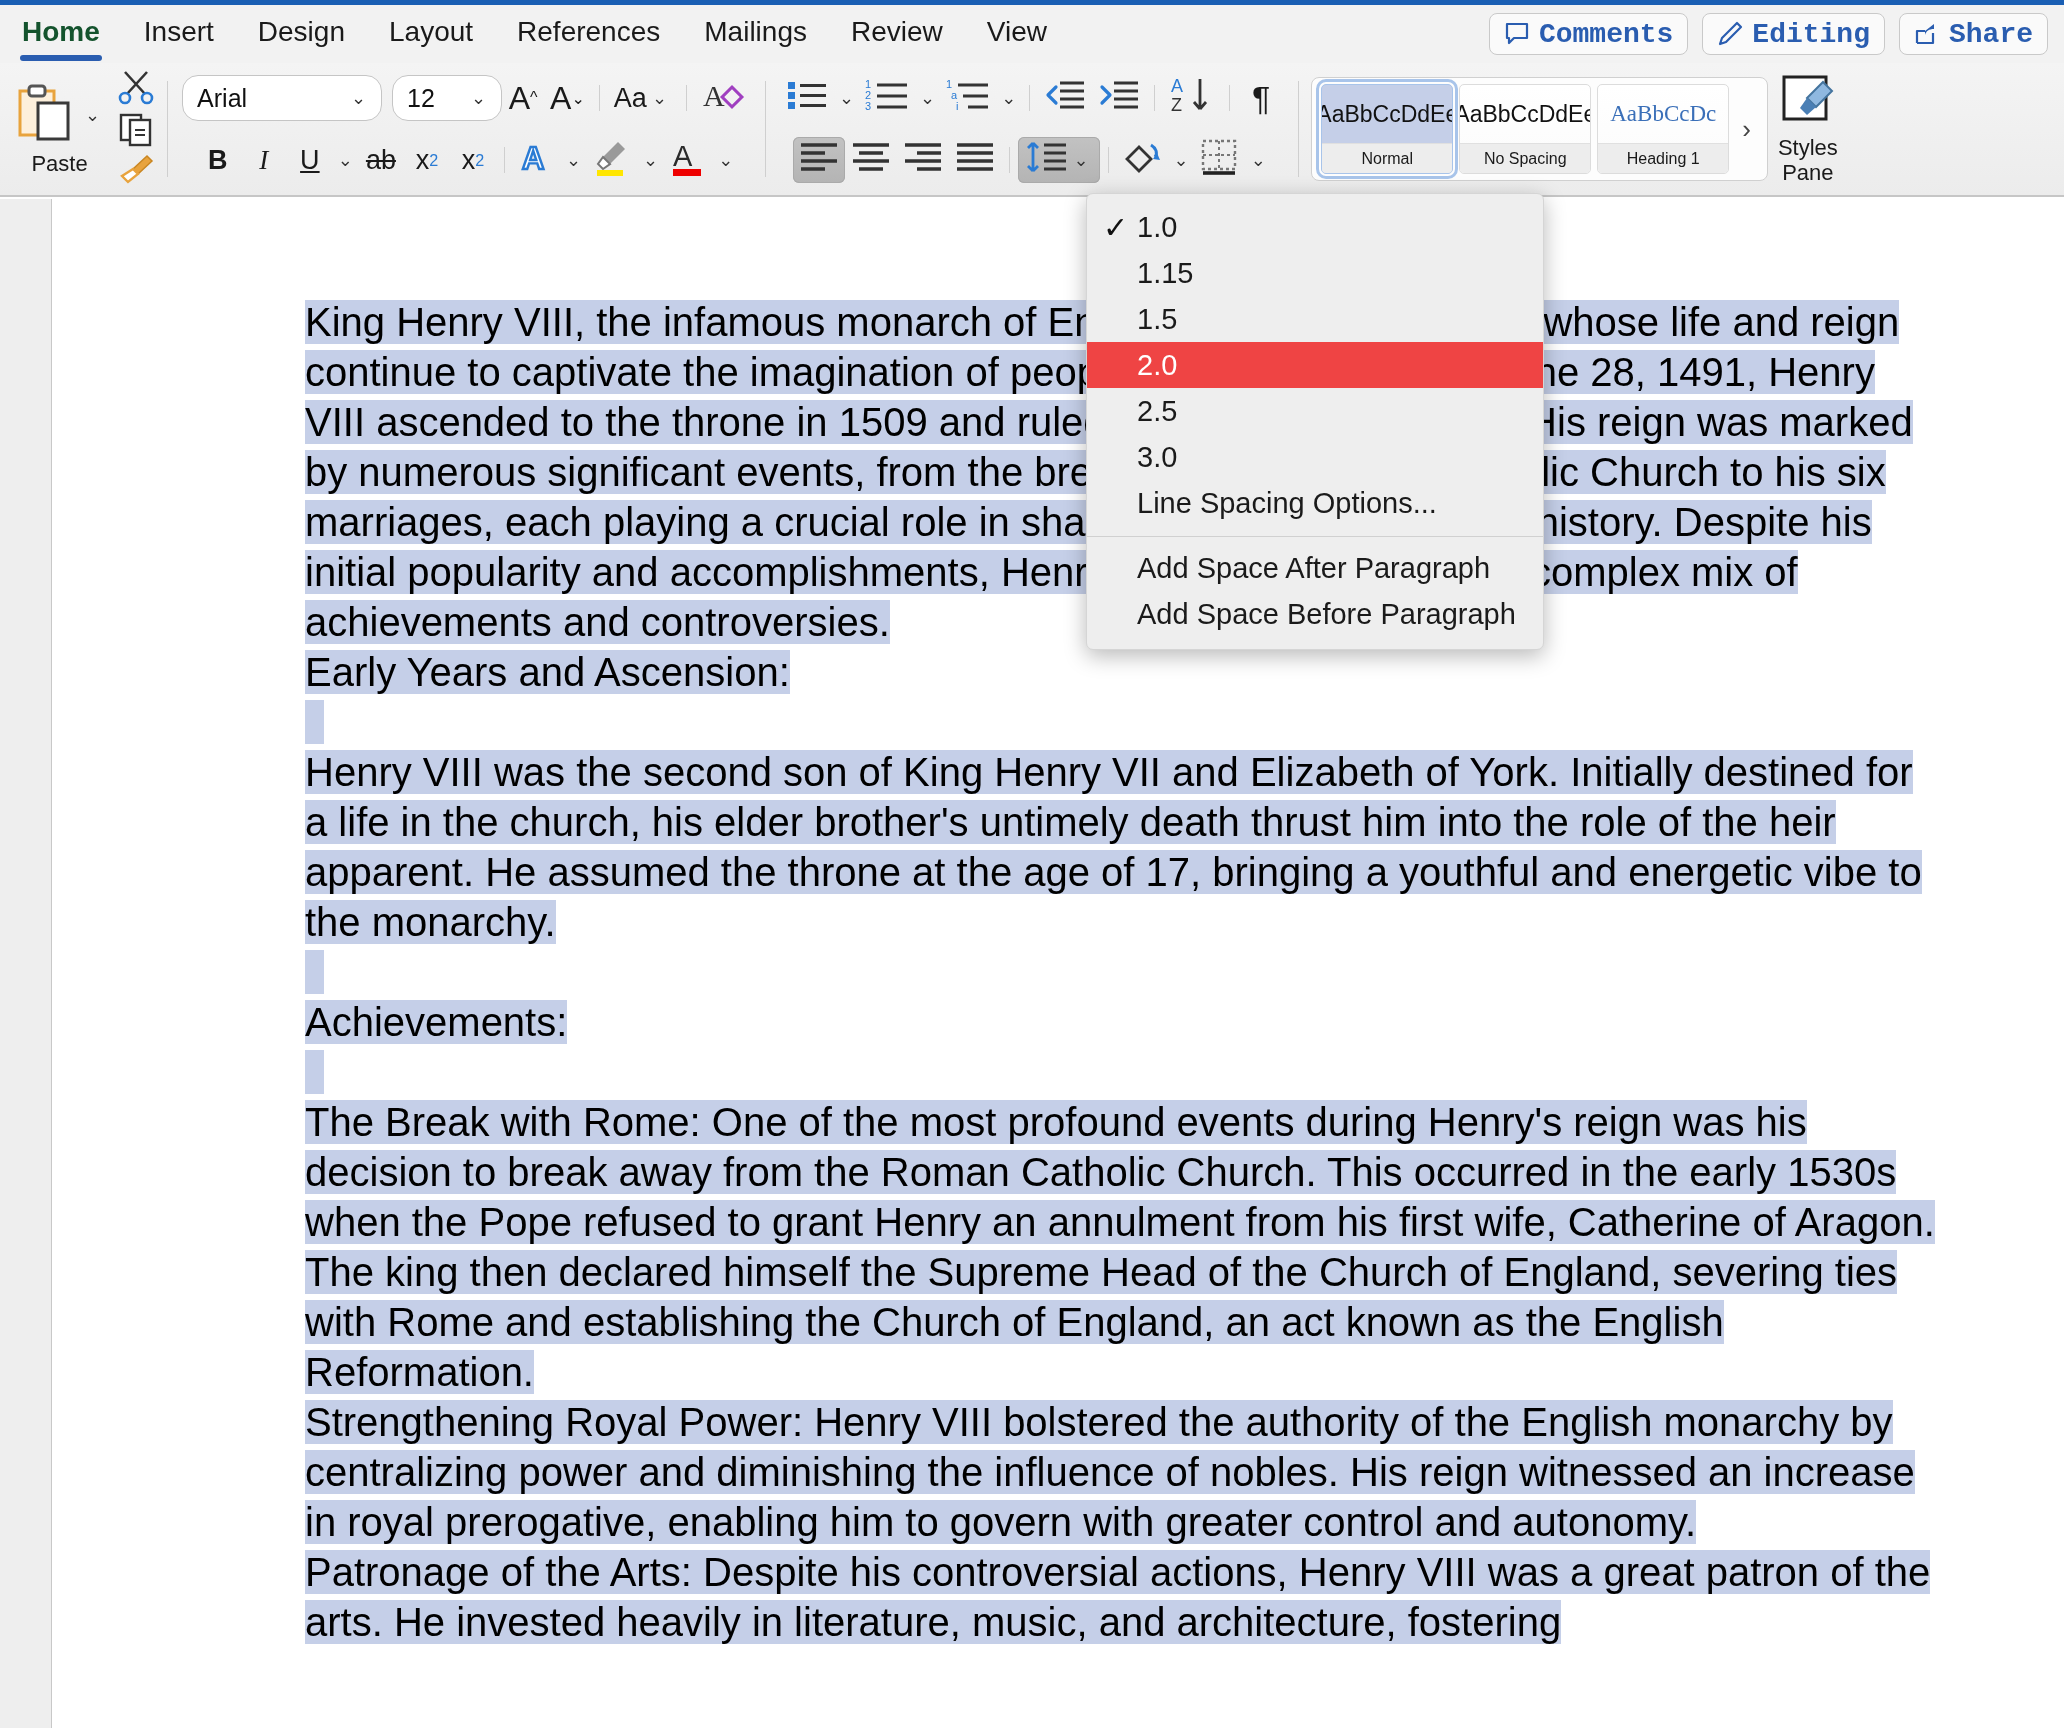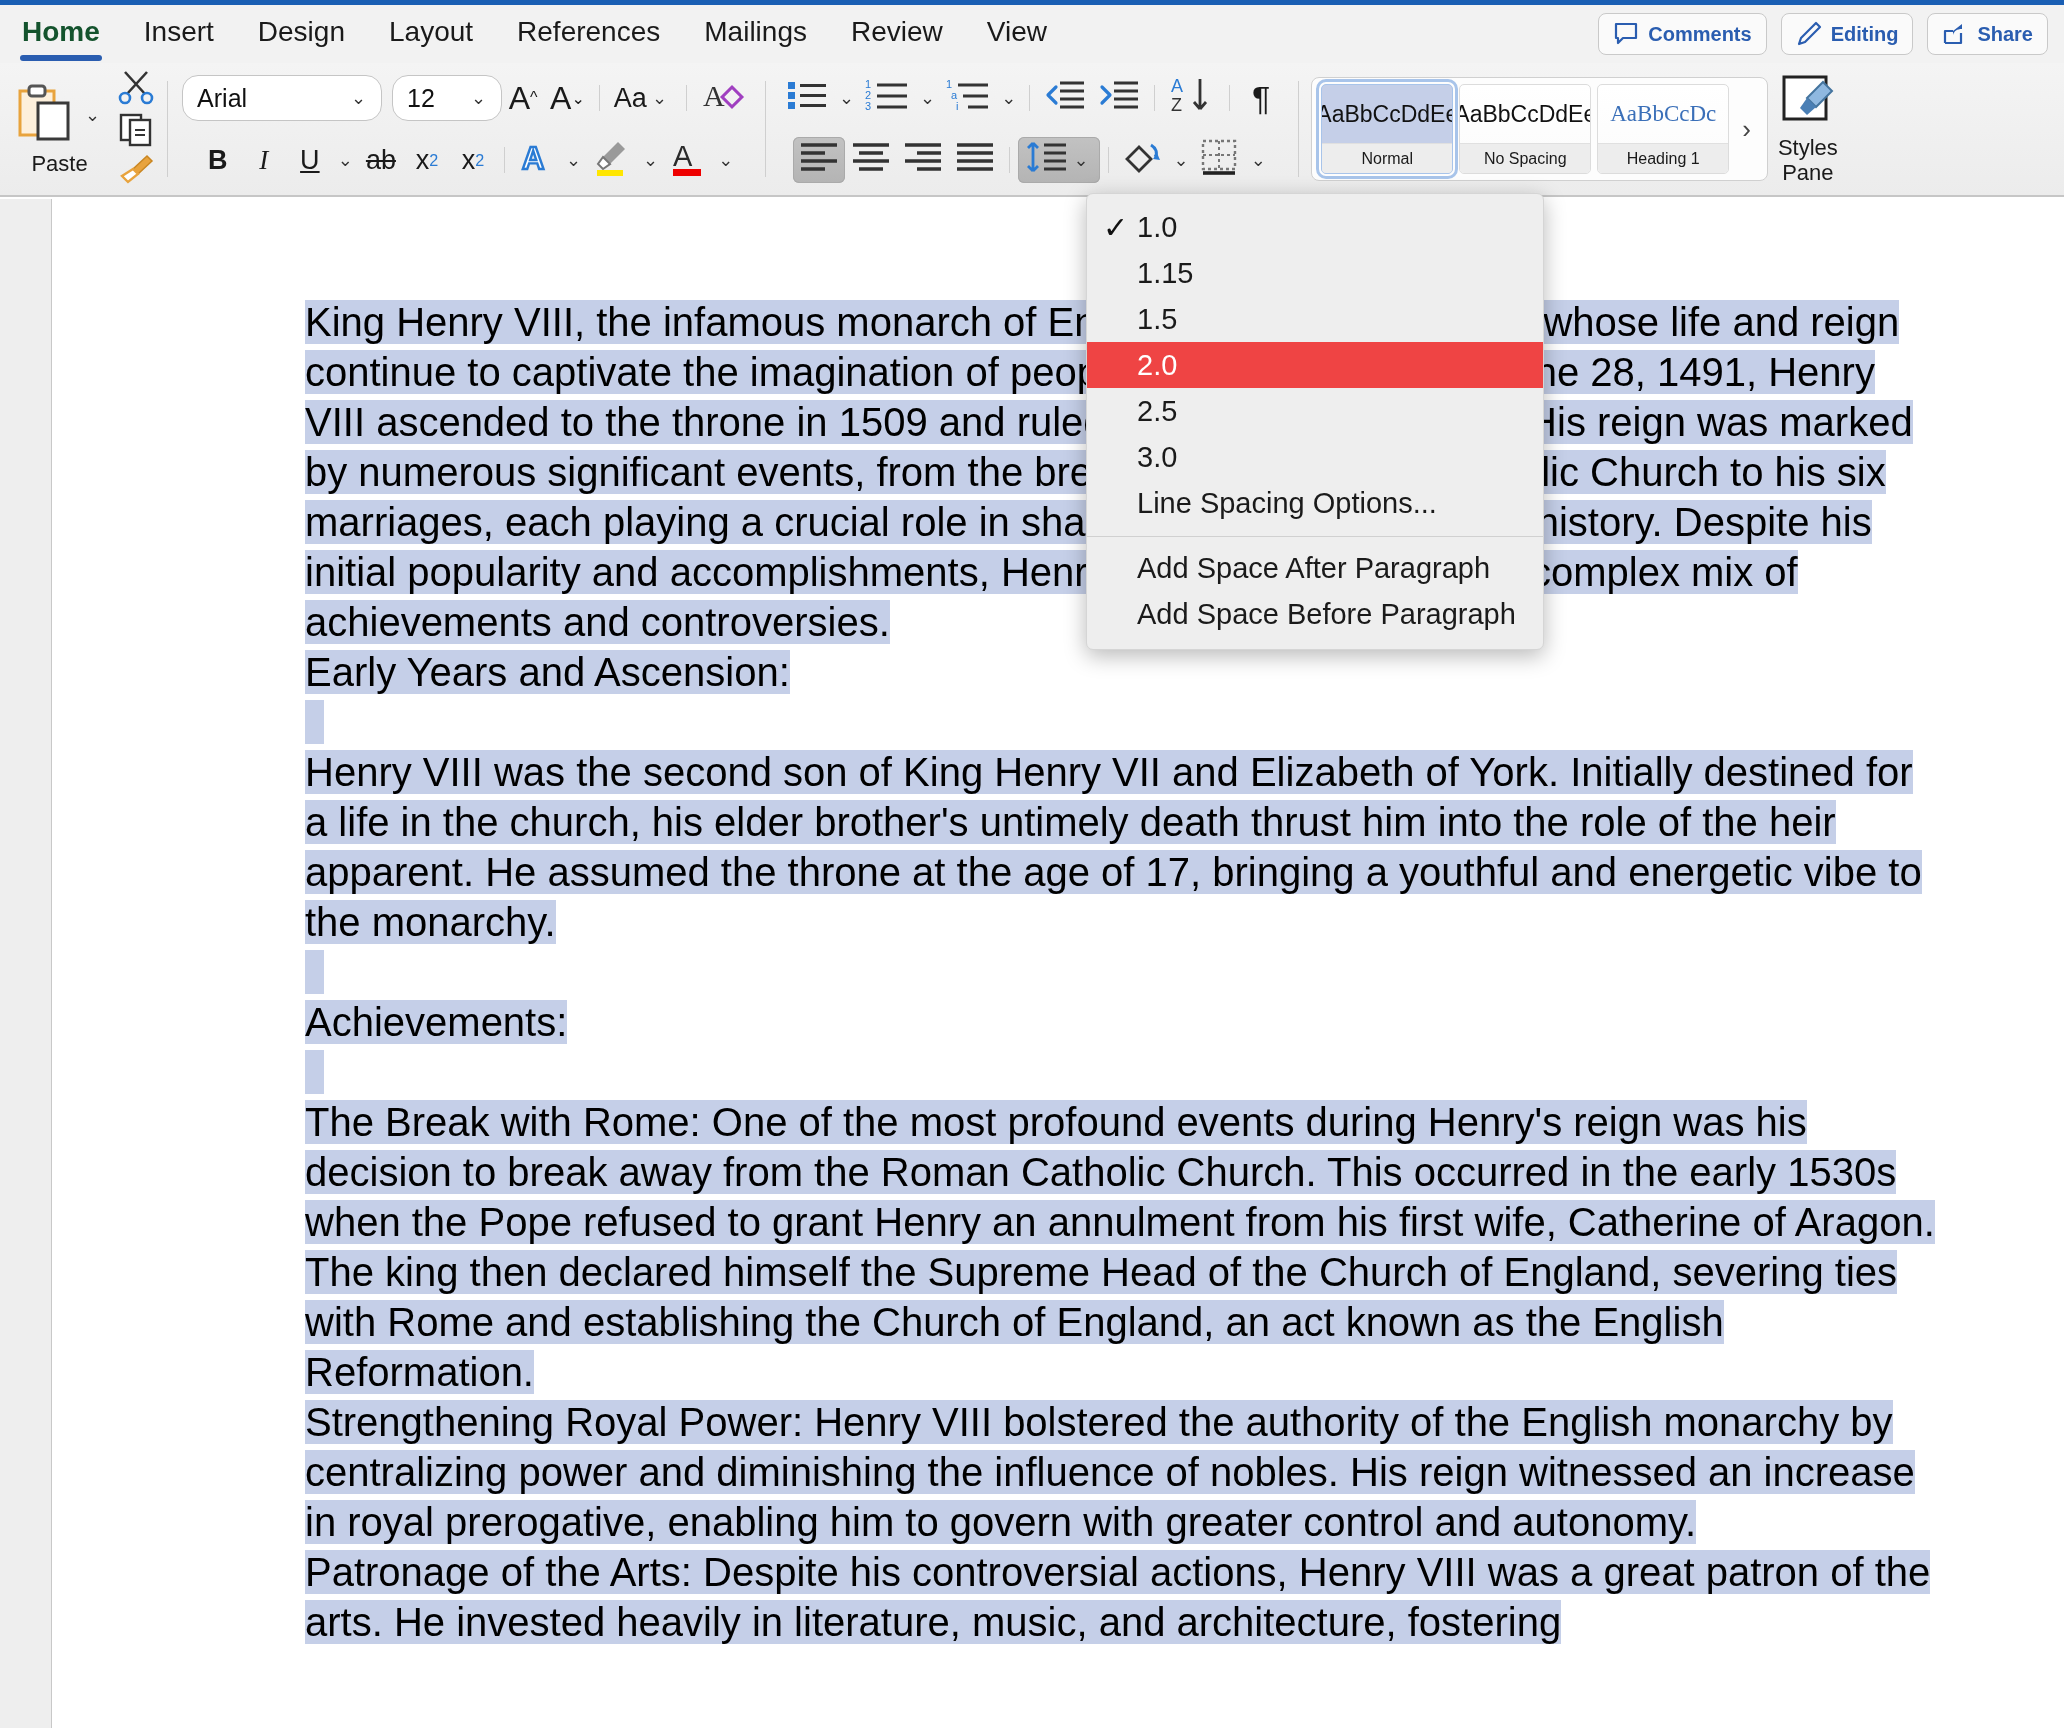--- a/index.html
+++ b/index.html
@@ -36,22 +36,23 @@
     border-radius: 3px; background: #2a5db0;
   }
   .tabbar .spacer { flex: 1; }
 
   .winbtns { display: flex; align-items: center; gap: 14px; padding-right: 16px; }
   .winbtn {
     display: flex; align-items: center; gap: 9px;
     border: 1px solid #c9c9c9; border-radius: 8px;
     background: #fafafa;
     height: 42px; padding: 16px 14px;
-    color: #2a5db0; font-size: 20px; font-weight: bold;
+    color: #2a5db0; font-size: 28px; font-weight: bold;
     white-space: nowrap;
+    font-family: Liberation Mono, monospace;
   }
   .winbtn svg { display: block; }
 
   
   .toolbar {
     position: absolute; top: 63px; left: 0; width: 2064px; height: 134px;
     background: linear-gradient(#f4f4f4, #ececec);
     border-bottom: 2px solid #c6c6c6;
     display: flex; align-items: stretch;
   }

